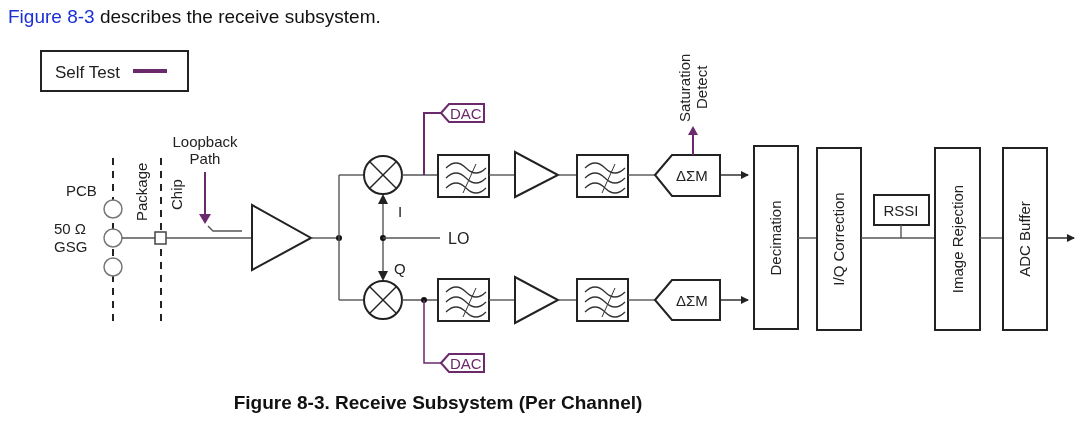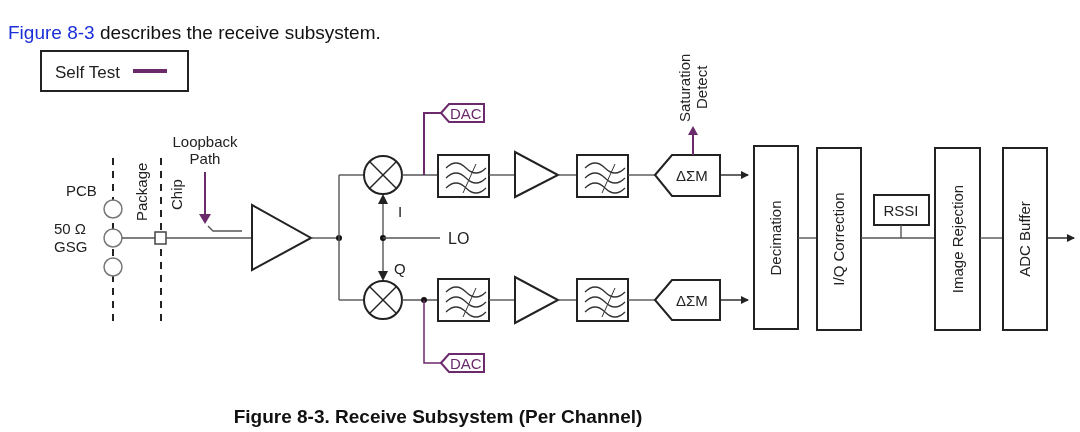--- a/index.html
+++ b/index.html
@@ -1,19 +1,19 @@
 <!DOCTYPE html>
 <html><head>
 <meta charset="utf-8">
 <style>
   html, body { margin:0; padding:0; background:#ffffff; }
   body { width:1080px; height:432px; position:relative; overflow:hidden; font-family:"Liberation Sans", sans-serif; }
-  .intro { position:absolute; left:8px; top:6px; font-size:19px; color:#111;margin-top:16px; }
+  .intro { position:absolute; left:8px; top:6px; font-size:19px; color:#111; }
   .intro a { color:#1a2fd6; text-decoration:none; }
-  .caption { position:absolute; left:0; width:876px; top:406px; text-align:center; font-size:19px; font-weight:bold; color:#111; }
+  .caption { position:absolute; left:0; width:876px; top:392px; text-align:center; font-size:19px; font-weight:bold; color:#111; }
   svg { position:absolute; left:0; top:0; }
   svg text { font-family:"Liberation Sans", sans-serif; fill:#222; }
   .blk { fill:#fff; stroke:#222; stroke-width:2; }
   .wire { stroke:#555; stroke-width:1.4; fill:none; }
   .pur { stroke:#6b2a6b; stroke-width:2; fill:none; }
   .purfill { fill:#6b2a6b; }
   .dash { stroke:#222; stroke-width:2; stroke-dasharray:7,6; }
 </style>
 </head>
 <body>

